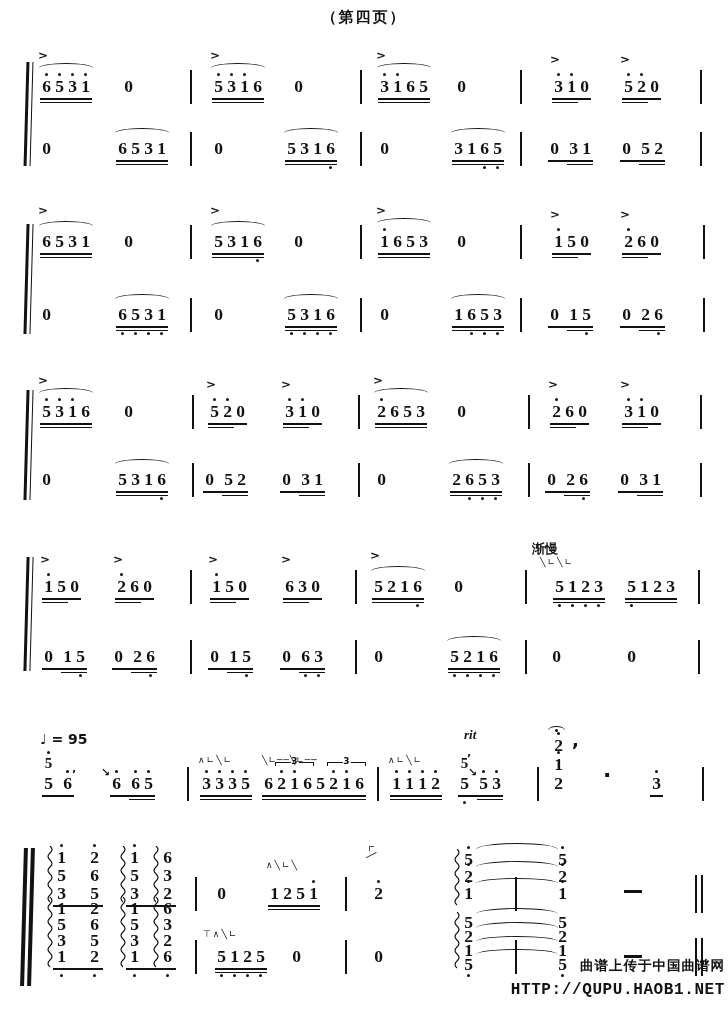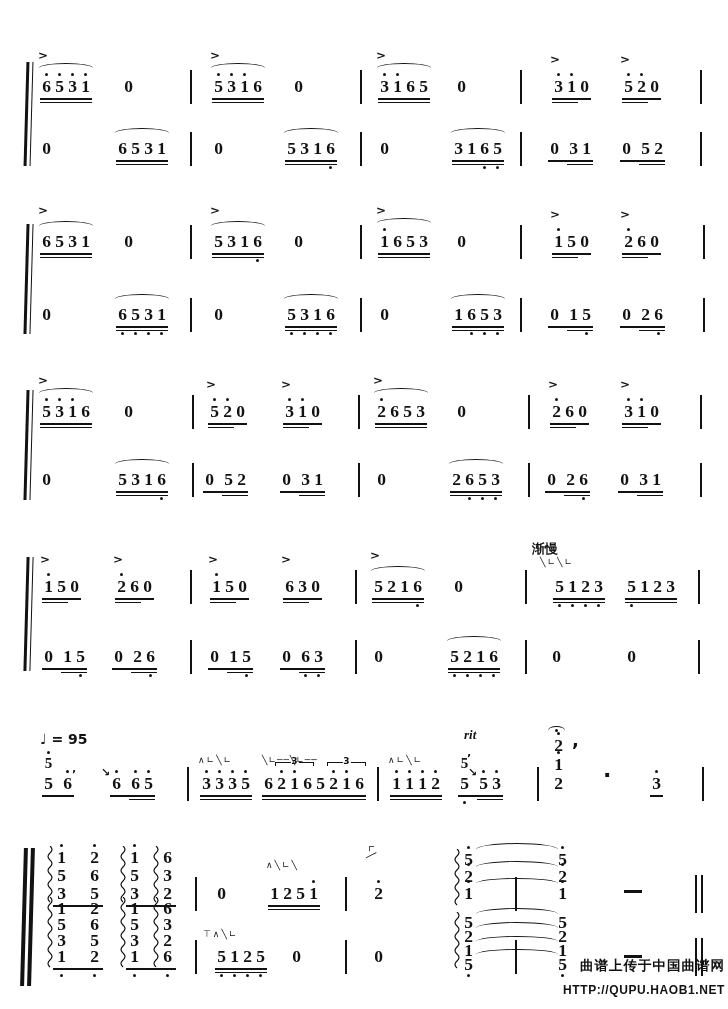--- a/index.html
+++ b/index.html
@@ -25,26 +25,27 @@
   .bar{position:absolute;width:1.7px;background:#121212}
   .brk{position:absolute;background:#121212}
   .dec{position:absolute;white-space:pre;font-family:"DejaVu Sans",sans-serif}
   .arc{position:absolute;border-top:1.6px solid #121212;border-radius:50% 50% 0 0}
   .dash{position:absolute;height:2.5px;background:#121212}
   .ferm{position:absolute;height:8px;border-top:1.8px solid #121212;border-radius:50% 50% 0 0}
   .ferm i{position:absolute;left:50%;top:2px;width:3px;height:3px;margin-left:-1.5px;border-radius:50%;background:#121212}
   .wavy{position:absolute}
   .wm{position:absolute;right:3px;text-align:right}
   .wm1{font-size:13.5px;font-weight:700;letter-spacing:1px}
-  .wm2{font-size:12px;font-weight:700;letter-spacing:.6px;font-family:Liberation Sans, sans-serif}
+  .wm2{font-size:16px;font-weight:700;letter-spacing:.6px;font-family:Liberation Mono, monospace}
 </style>
 </head>
 <body>
 
 <div class="page">
+  <div class="title">（第四页）</div>
   <div id="score">
       <div class="brk" style="left: 25px; top: 62px; width: 3.2px; height: 104px; transform: rotate(1.6deg);"></div>
       <div class="brk" style="left: 31px; top: 62px; width: 1.2px; height: 104px; transform: rotate(1.6deg);"></div>
       <div class="bar" style="left: 190px; top: 70px; height: 34px;"></div>
       <div class="bar" style="left: 360px; top: 70px; height: 34px;"></div>
       <div class="bar" style="left: 520px; top: 70px; height: 34px;"></div>
       <div class="bar" style="left: 700px; top: 70px; height: 34px;"></div>
       <div class="cell has-ul" style="left: 40px; top: 78px; width: 52px; height: 17px;">
         <div class="note" style="left: 0px; top: 0px;">6<div class="da"></div></div>
         <div class="note" style="left: 13px; top: 0px;">5<div class="da"></div></div>

